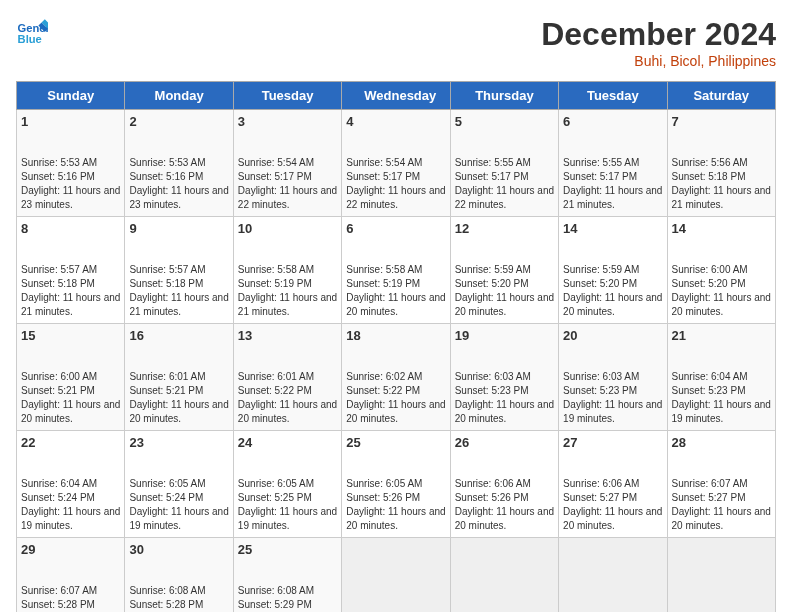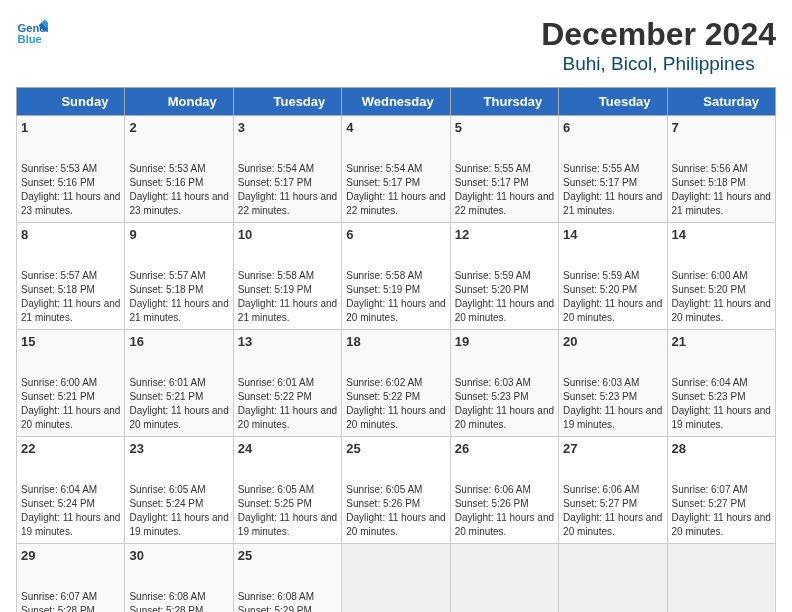--- a/index.html
+++ b/index.html
@@ -19,43 +19,43 @@
     .logo {
       display: flex;
       align-items: center;
       gap: 4px;
     }
     .logo-icon {
       width: 32px;
       height: 32px;
     }
     .title-block {
-      text-align: center;
+      text-align: right;
     }
     .month-title {
       font-size: 32px;
       font-weight: bold;
       color: #333;
     }
     .subtitle {
-      font-size: 19px;
-      color: #0c4a6e;
+      font-size: 14px;
+      color: #c2410c;
     }
     table {
       width: 100%;
       border-collapse: collapse;
       table-layout: fixed;
     }
     thead tr th {
       background-color: #2a6abf;
       color: #fff;
       font-size: 13px;
       font-weight: bold;
-      padding: 6px 16px;
-      text-align: right;
+      padding: 6px 22px;
+      text-align: center;
       border: 1px solid #aaa;
     }
     tbody tr td {
       vertical-align: top;
       border: 1px solid #ccc;
       padding: 4px 4px;
       font-size: 10.5px;
       color: #333;
       height: 80px;
       background: #fff;

